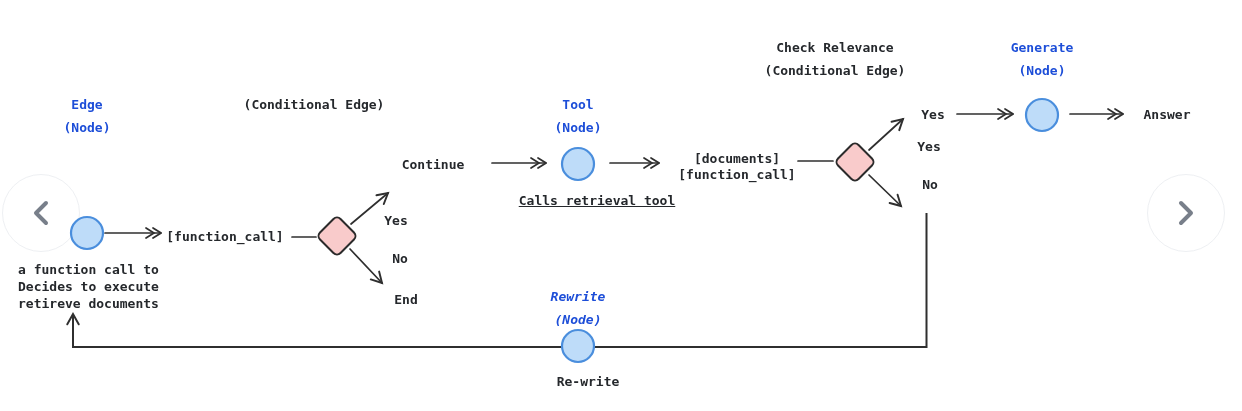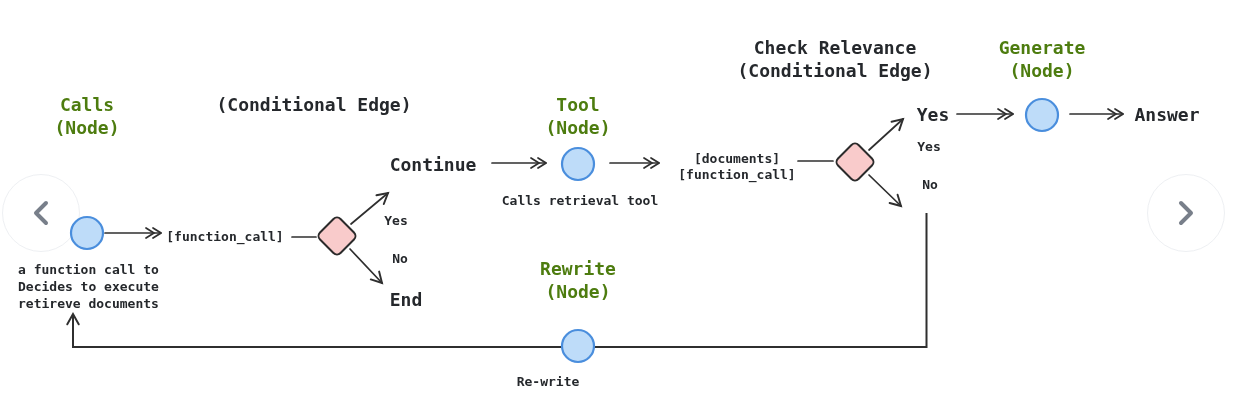--- a/index.html
+++ b/index.html
@@ -4,23 +4,23 @@
 <style>
   html,body{margin:0;padding:0;background:#ffffff;}
   .stage{
     position:relative;width:1242px;height:411px;background:#ffffff;overflow:hidden;
     font-family:"DejaVu Sans Mono","Liberation Mono",monospace;
   }
   .lbl{
     position:absolute;font-weight:bold;white-space:nowrap;
     transform:translateX(-50%);text-align:center;color:#25282c;
   }
-  .t-big{font-size:18px;line-height:23px;}
+  .t-big{font-size:13px;line-height:23px;}
   .t-small{font-size:13px;line-height:16px;}
-  .t-blue{color:#4d7c0f;}
+  .t-blue{color:#1d4ed8;}
   .t-left{transform:none;text-align:left;line-height:17px;}
   .diagram-svg{position:absolute;left:0;top:0;z-index:2;pointer-events:none;}
   .lbl{z-index:3;}
   .nav-btn{
     position:absolute;z-index:1;width:76px;height:76px;border-radius:50%;
     background:#ffffff;border:1px solid #eef0f3;
     display:flex;align-items:center;justify-content:center;cursor:pointer;
     box-shadow:0 0 0 0 rgba(0,0,0,0);
   }
   .nav-btn.prev{left:2px;top:174px;}
@@ -82,57 +82,57 @@
     <circle class="node-circle" cx="87" cy="233" r="16"></circle>
     <circle class="node-circle" cx="578" cy="164" r="16"></circle>
     <circle class="node-circle" cx="1042" cy="115" r="16"></circle>
     <circle class="node-circle" cx="578" cy="346" r="16"></circle>
 
     <rect class="diamond" x="-14.5" y="-14.5" width="29" height="29" rx="5" transform="translate(337,236) rotate(45)"></rect>
     <rect class="diamond" x="-14.5" y="-14.5" width="29" height="29" rx="5" transform="translate(855,162) rotate(45)"></rect>
   </svg>
 
   <div class="lbl t-big t-blue" style="left:87px;top:93px;">
-    <div>Calls</div>
+    <div>Edge</div>
     <div>(Node)</div>
   </div>
   <div class="lbl t-big" style="left:314px;top:93px;">
     <div>(Conditional Edge)</div>
   </div>
   <div class="lbl t-big t-blue" style="left:578px;top:93px;">
     <div>Tool</div>
     <div>(Node)</div>
   </div>
   <div class="lbl t-big" style="left:835px;top:36px;">
     <div>Check Relevance</div>
     <div>(Conditional Edge)</div>
   </div>
   <div class="lbl t-big t-blue" style="left:1042px;top:36px;">
     <div>Generate</div>
     <div>(Node)</div>
   </div>
-  <div class="lbl t-big t-blue" style="left:578px;top:257px;">
+  <div class="lbl t-big t-blue" style="left:578px;top:285px;font-style:italic;">
     <div>Rewrite</div>
     <div>(Node)</div>
   </div>
 
   <div class="lbl t-small" style="left:225px;top:229px;">[function_call]</div>
   <div class="lbl t-big" style="left:433px;top:153px;">Continue</div>
   <div class="lbl t-small" style="left:396px;top:213px;">Yes</div>
   <div class="lbl t-small" style="left:400px;top:251px;">No</div>
   <div class="lbl t-big" style="left:406px;top:288px;">End</div>
-  <div class="lbl t-small" style="left:580px;top:193px;">Calls retrieval tool</div>
+  <div class="lbl t-small" style="left:597px;top:193px;text-decoration:underline;">Calls retrieval tool</div>
   <div class="lbl t-small" style="left:737px;top:151px;">
     <div>[documents]</div>
     <div>[function_call]</div>
   </div>
   <div class="lbl t-big" style="left:933px;top:103px;">Yes</div>
   <div class="lbl t-small" style="left:929px;top:139px;">Yes</div>
   <div class="lbl t-small" style="left:930px;top:177px;">No</div>
   <div class="lbl t-big" style="left:1167px;top:103px;">Answer</div>
-  <div class="lbl t-small" style="left:548px;top:374px;">Re-write</div>
+  <div class="lbl t-small" style="left:588px;top:374px;">Re-write</div>
   <div class="lbl t-small t-left" style="left:18px;top:261px;">
     <div>a function call to</div>
     <div>Decides to execute</div>
     <div>retireve documents</div>
   </div>
 
 </div>
 
 </body></html>

